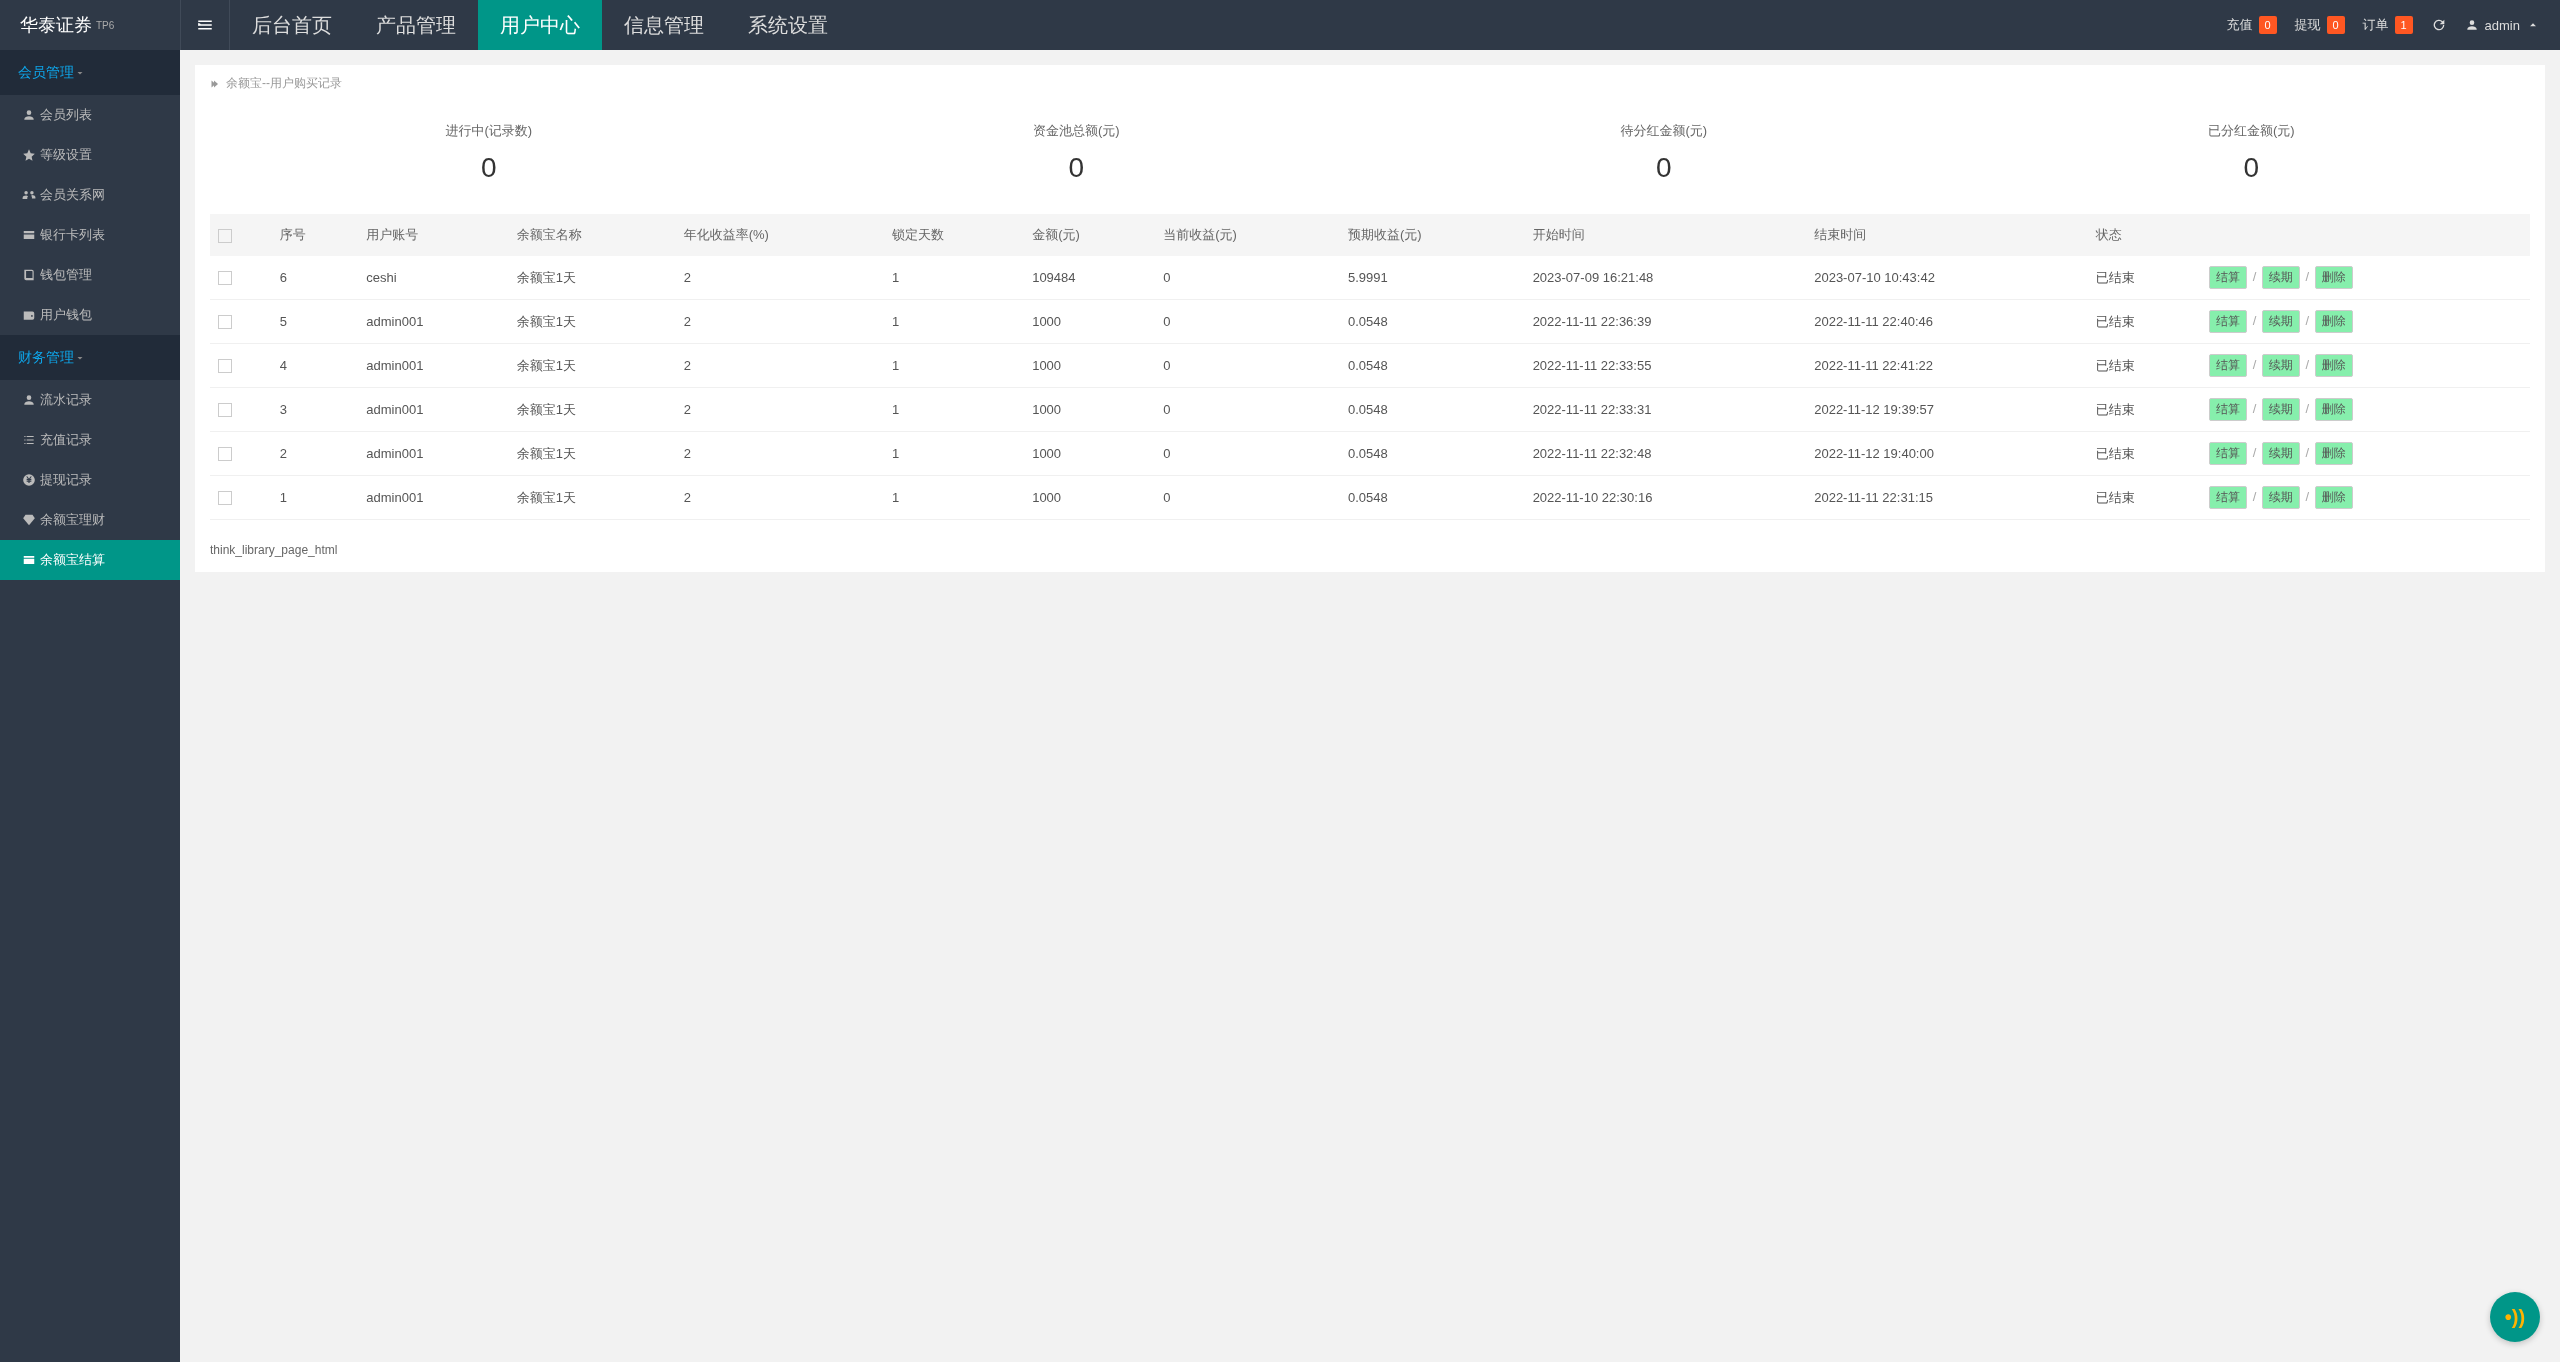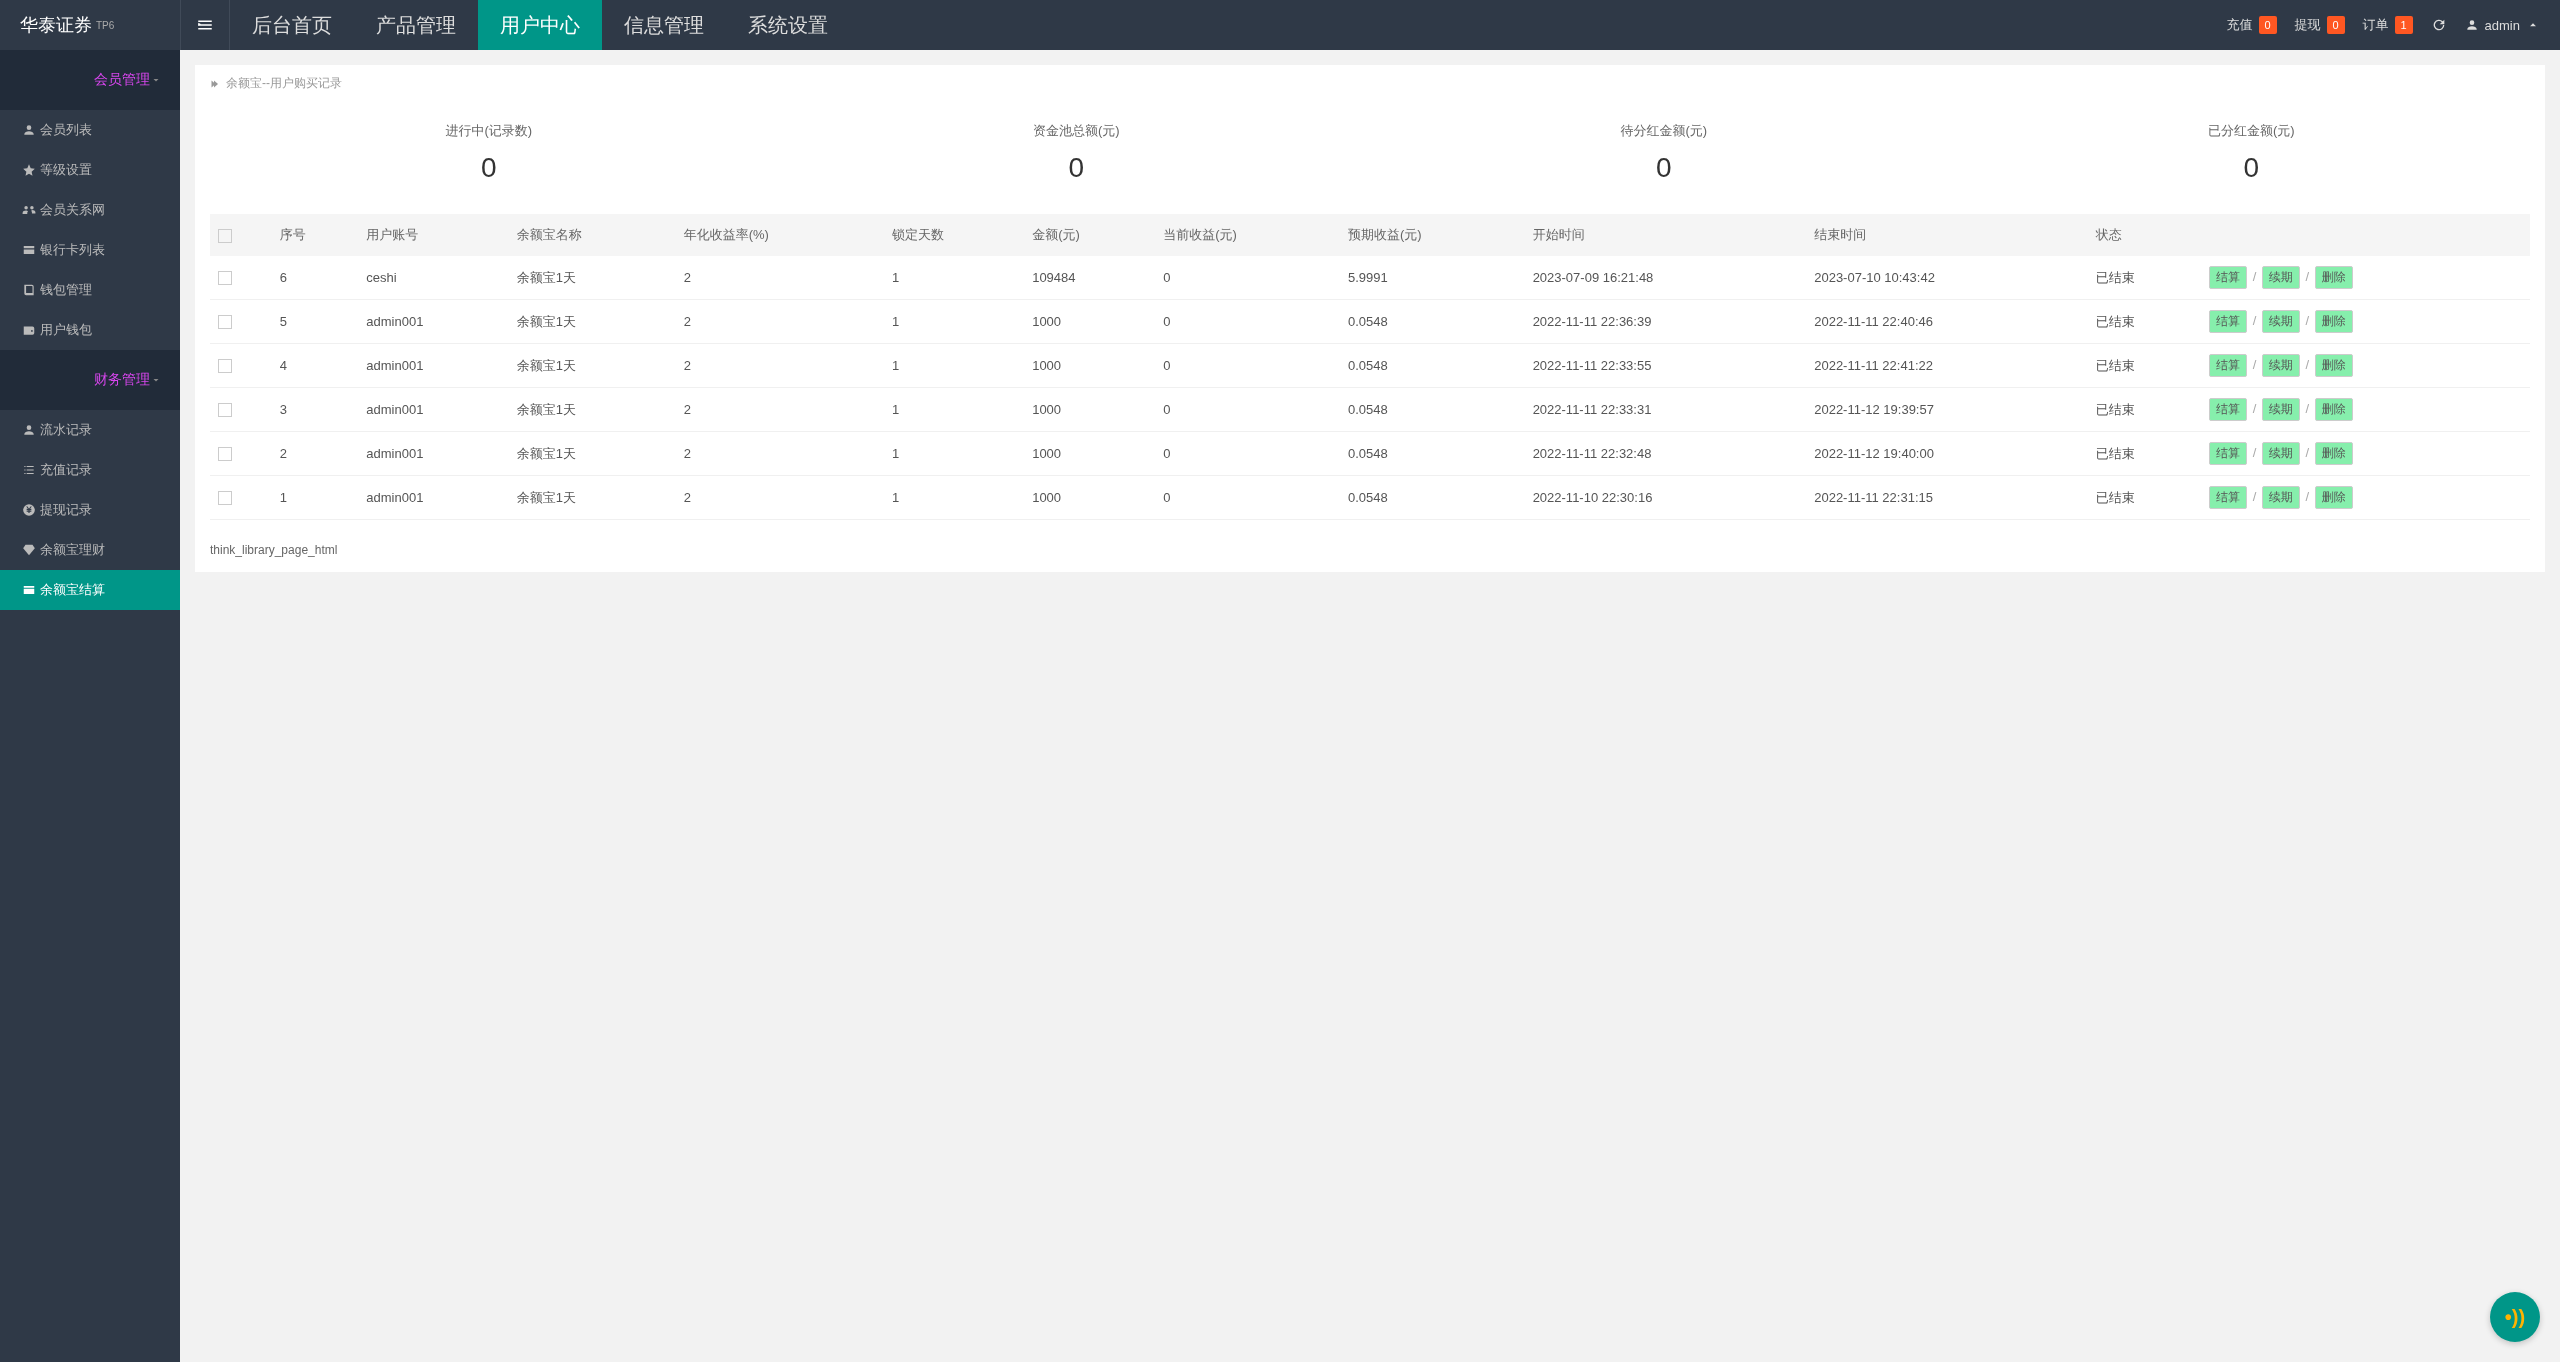--- a/index.html
+++ b/index.html
@@ -20,21 +20,21 @@
   .badge { display: inline-block; min-width: 18px; height: 18px; line-height: 18px; text-align: center; font-size: 11px; background: #ff5722; color: #fff; border-radius: 2px; padding: 0 4px; }
   .refresh-icn { width: 16px; height: 16px; fill: #ddd; cursor: pointer; }
   .user-drop { display: flex; align-items: center; gap: 6px; color: #ddd; cursor: pointer; font-size: 13px; }
   .user-drop svg { width: 14px; height: 14px; fill: #ddd; }
 
   
   .main { flex: 1; display: flex; overflow: hidden; }
 
   
   .sidebar { width: 180px; background: #2f3947; color: #ccc; overflow-y: auto; flex-shrink: 0; }
-  .side-group-title { display: flex; align-items: center; justify-content: flex-end; padding: 0 18px; height: 60px; background: #212b39; color: #d946ef; font-size: 14px; cursor: pointer; }
+  .side-group-title { display: flex; align-items: center; justify-content: flex-start; padding: 0 18px; height: 45px; background: #212b39; color: #0ea5e9; font-size: 14px; cursor: pointer; }
   .side-group-title svg { width: 12px; height: 12px; fill: #888; }
   .side-item { display: flex; align-items: center; gap: 4px; height: 40px; padding-left: 22px; color: #bbb; cursor: pointer; font-size: 13px; }
   .side-item.active { background: #009688; color: #fff; }
   .side-item .icn { width: 14px; height: 14px; fill: currentColor; flex-shrink: 0; }
 
   
   .content { flex: 1; background: #f2f2f2; overflow: auto; padding: 0; }
   .card { background: #fff; margin: 15px; }
   .breadcrumb { padding: 10px 15px; color: #999; font-size: 12px; display: flex; align-items: center; gap: 4px; }
   .breadcrumb svg { width: 12px; height: 12px; fill: #999; }

